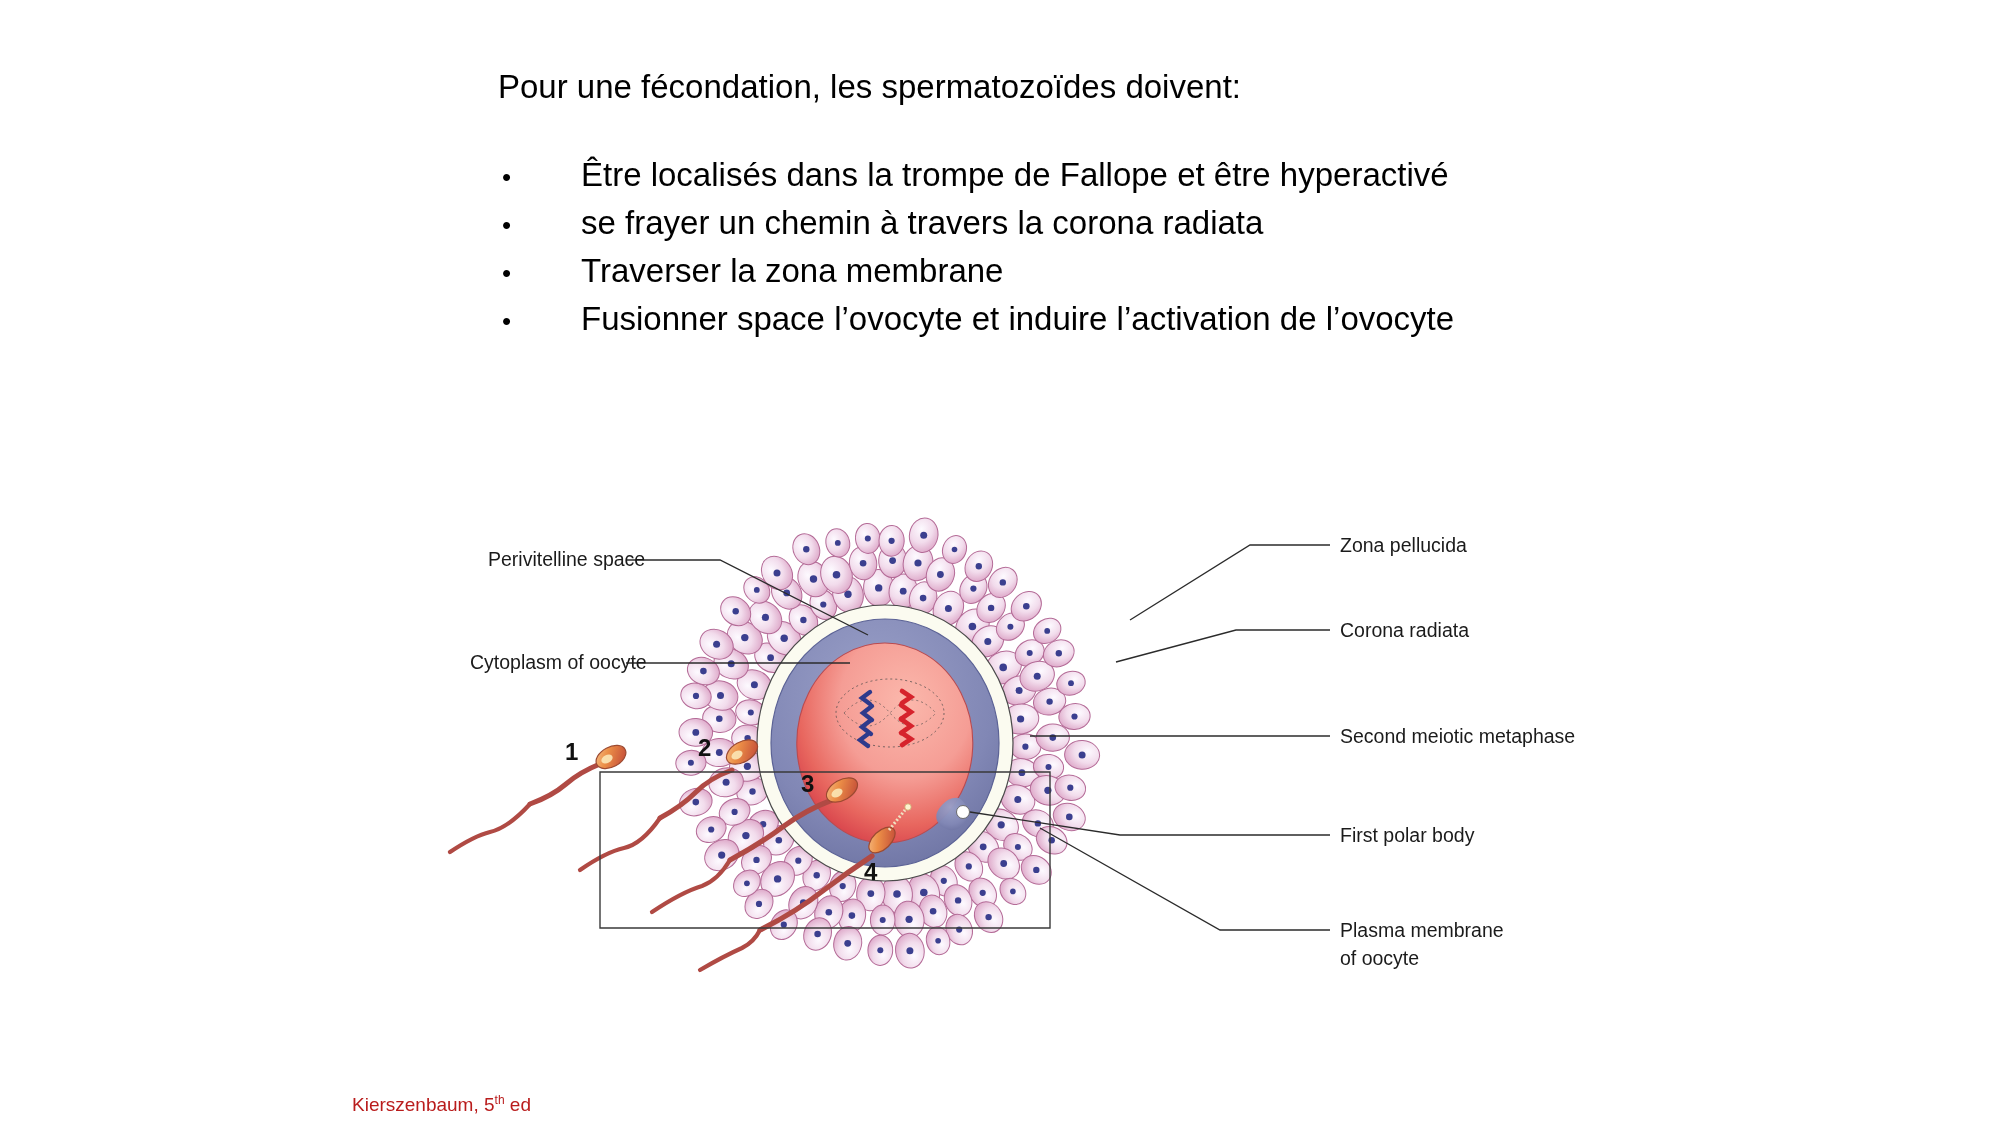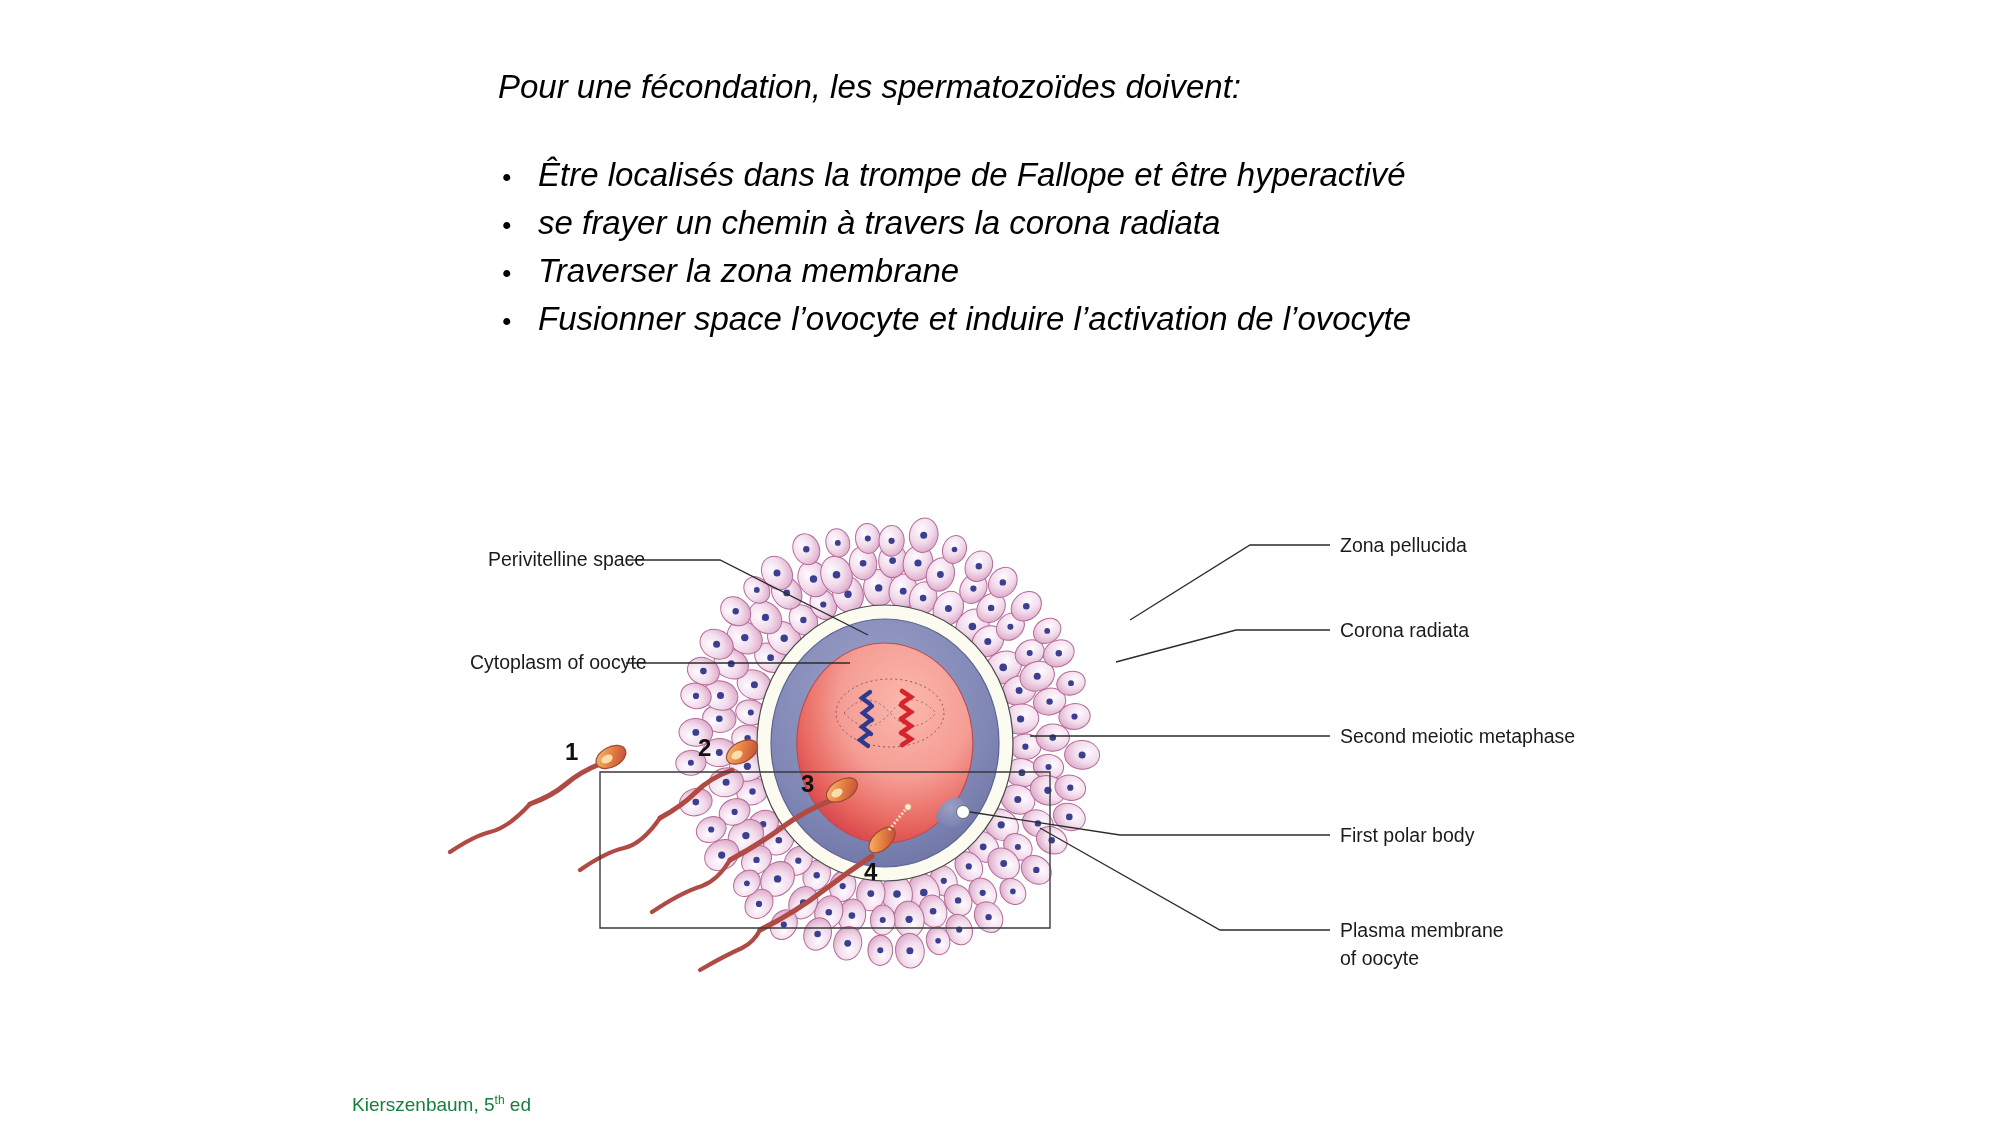--- a/index.html
+++ b/index.html
@@ -16,21 +16,20 @@
     font-family: "Liberation Sans", sans-serif;
     color: #000000;
   }
 
   
   #slide-text {
     position: absolute;
     left: 498px;
     top: 66px;
     width: 1100px;
-    font-style: italic;
   }
   #intro-line {
     font-size: 33px;
     line-height: 42px;
     color: #000;
     white-space: nowrap;
   }
   #bullet-list {
     margin-top: 44px;
   }
@@ -45,20 +44,21 @@
     width: 40px;
     flex: 0 0 40px;
     font-size: 26px;
     line-height: 46px;
     text-align: left;
     padding-left: 4px;
     box-sizing: border-box;
   }
   .bullet-text {
     flex: 1 1 auto;
+    margin-left: 43px;
   }
 
   
   #figure {
     position: absolute;
     left: 430px;
     top: 460px;
     width: 1260px;
     height: 560px;
   }
@@ -89,21 +89,21 @@
     fill: none;
   }
 
   
   #footer-credit {
     position: absolute;
     left: 352px;
     top: 1088px;
     font-size: 19px;
     line-height: 24px;
-    color: #15803d;
+    color: #b91c1c;
     white-space: nowrap;
   }
   #footer-credit sup {
     font-size: 12px;
     vertical-align: super;
   }
 </style>
 </head>
 <body>
 

